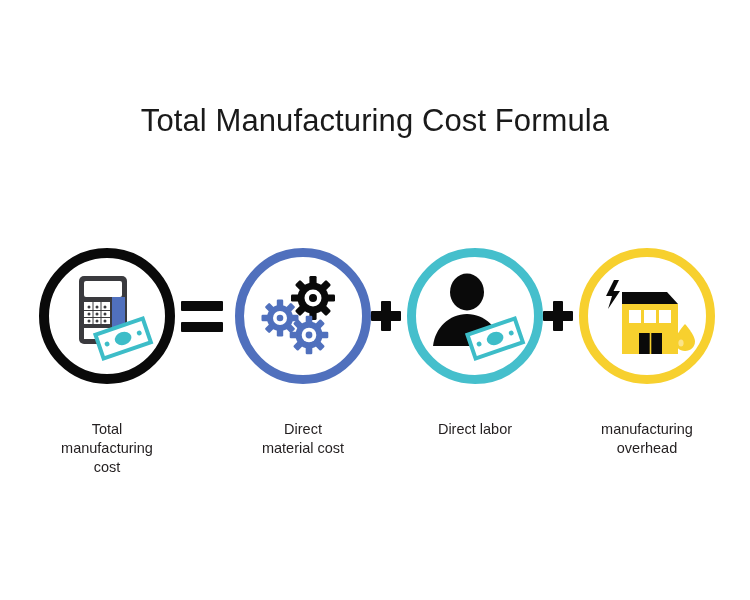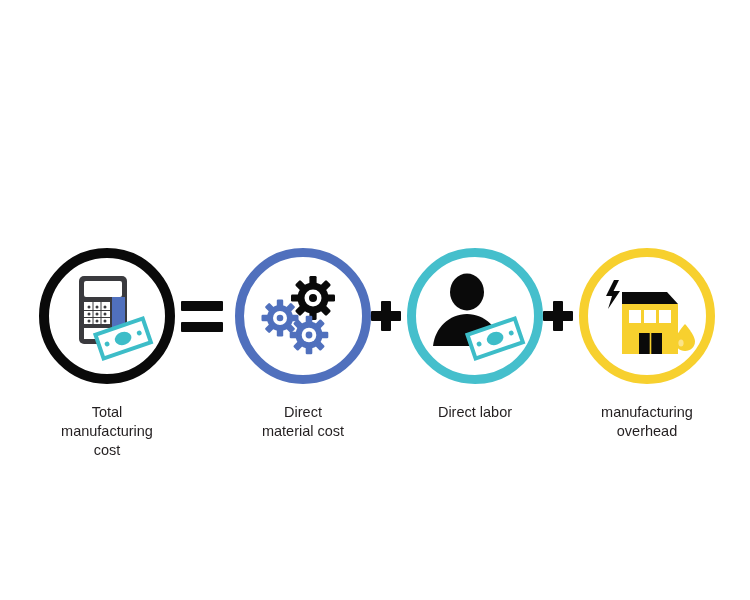--- a/index.html
+++ b/index.html
@@ -113,21 +113,21 @@
     top: 10px; height: 10px;
   }
   .plus-glyph::after {
     top: 0; bottom: 0;
     left: 10px; width: 10px;
   }
 
   
   .labels-row {
     position: absolute;
-    top: 403px;
+    top: 420px;
     left: 0;
     width: 750px;
     height: 80px;
   }
   .label {
     position: absolute;
     top: 0;
     text-align: center;
     font-size: 14.5px;
     line-height: 19px;
@@ -137,20 +137,21 @@
   .label-1 { left: 27px;  width: 160px; }
   .label-2 { left: 225px; width: 156px; }
   .label-3 { left: 397px; width: 156px; }
   .label-4 { left: 567px; width: 160px; }
 </style>
 </head>
 <body>
 
 <div id="infographic">
 
+  <div class="title">Total Manufacturing Cost Formula</div>
 
   <div class="formula-row">
 
     <div class="term term-1">
       <div class="circle circle-black"></div>
       <div class="icon-area">
         <svg width="104" height="104" viewBox="0 0 104 104">
 
           <rect x="24" y="12" width="48" height="68" rx="5" fill="#3a3a3e"></rect>
 

